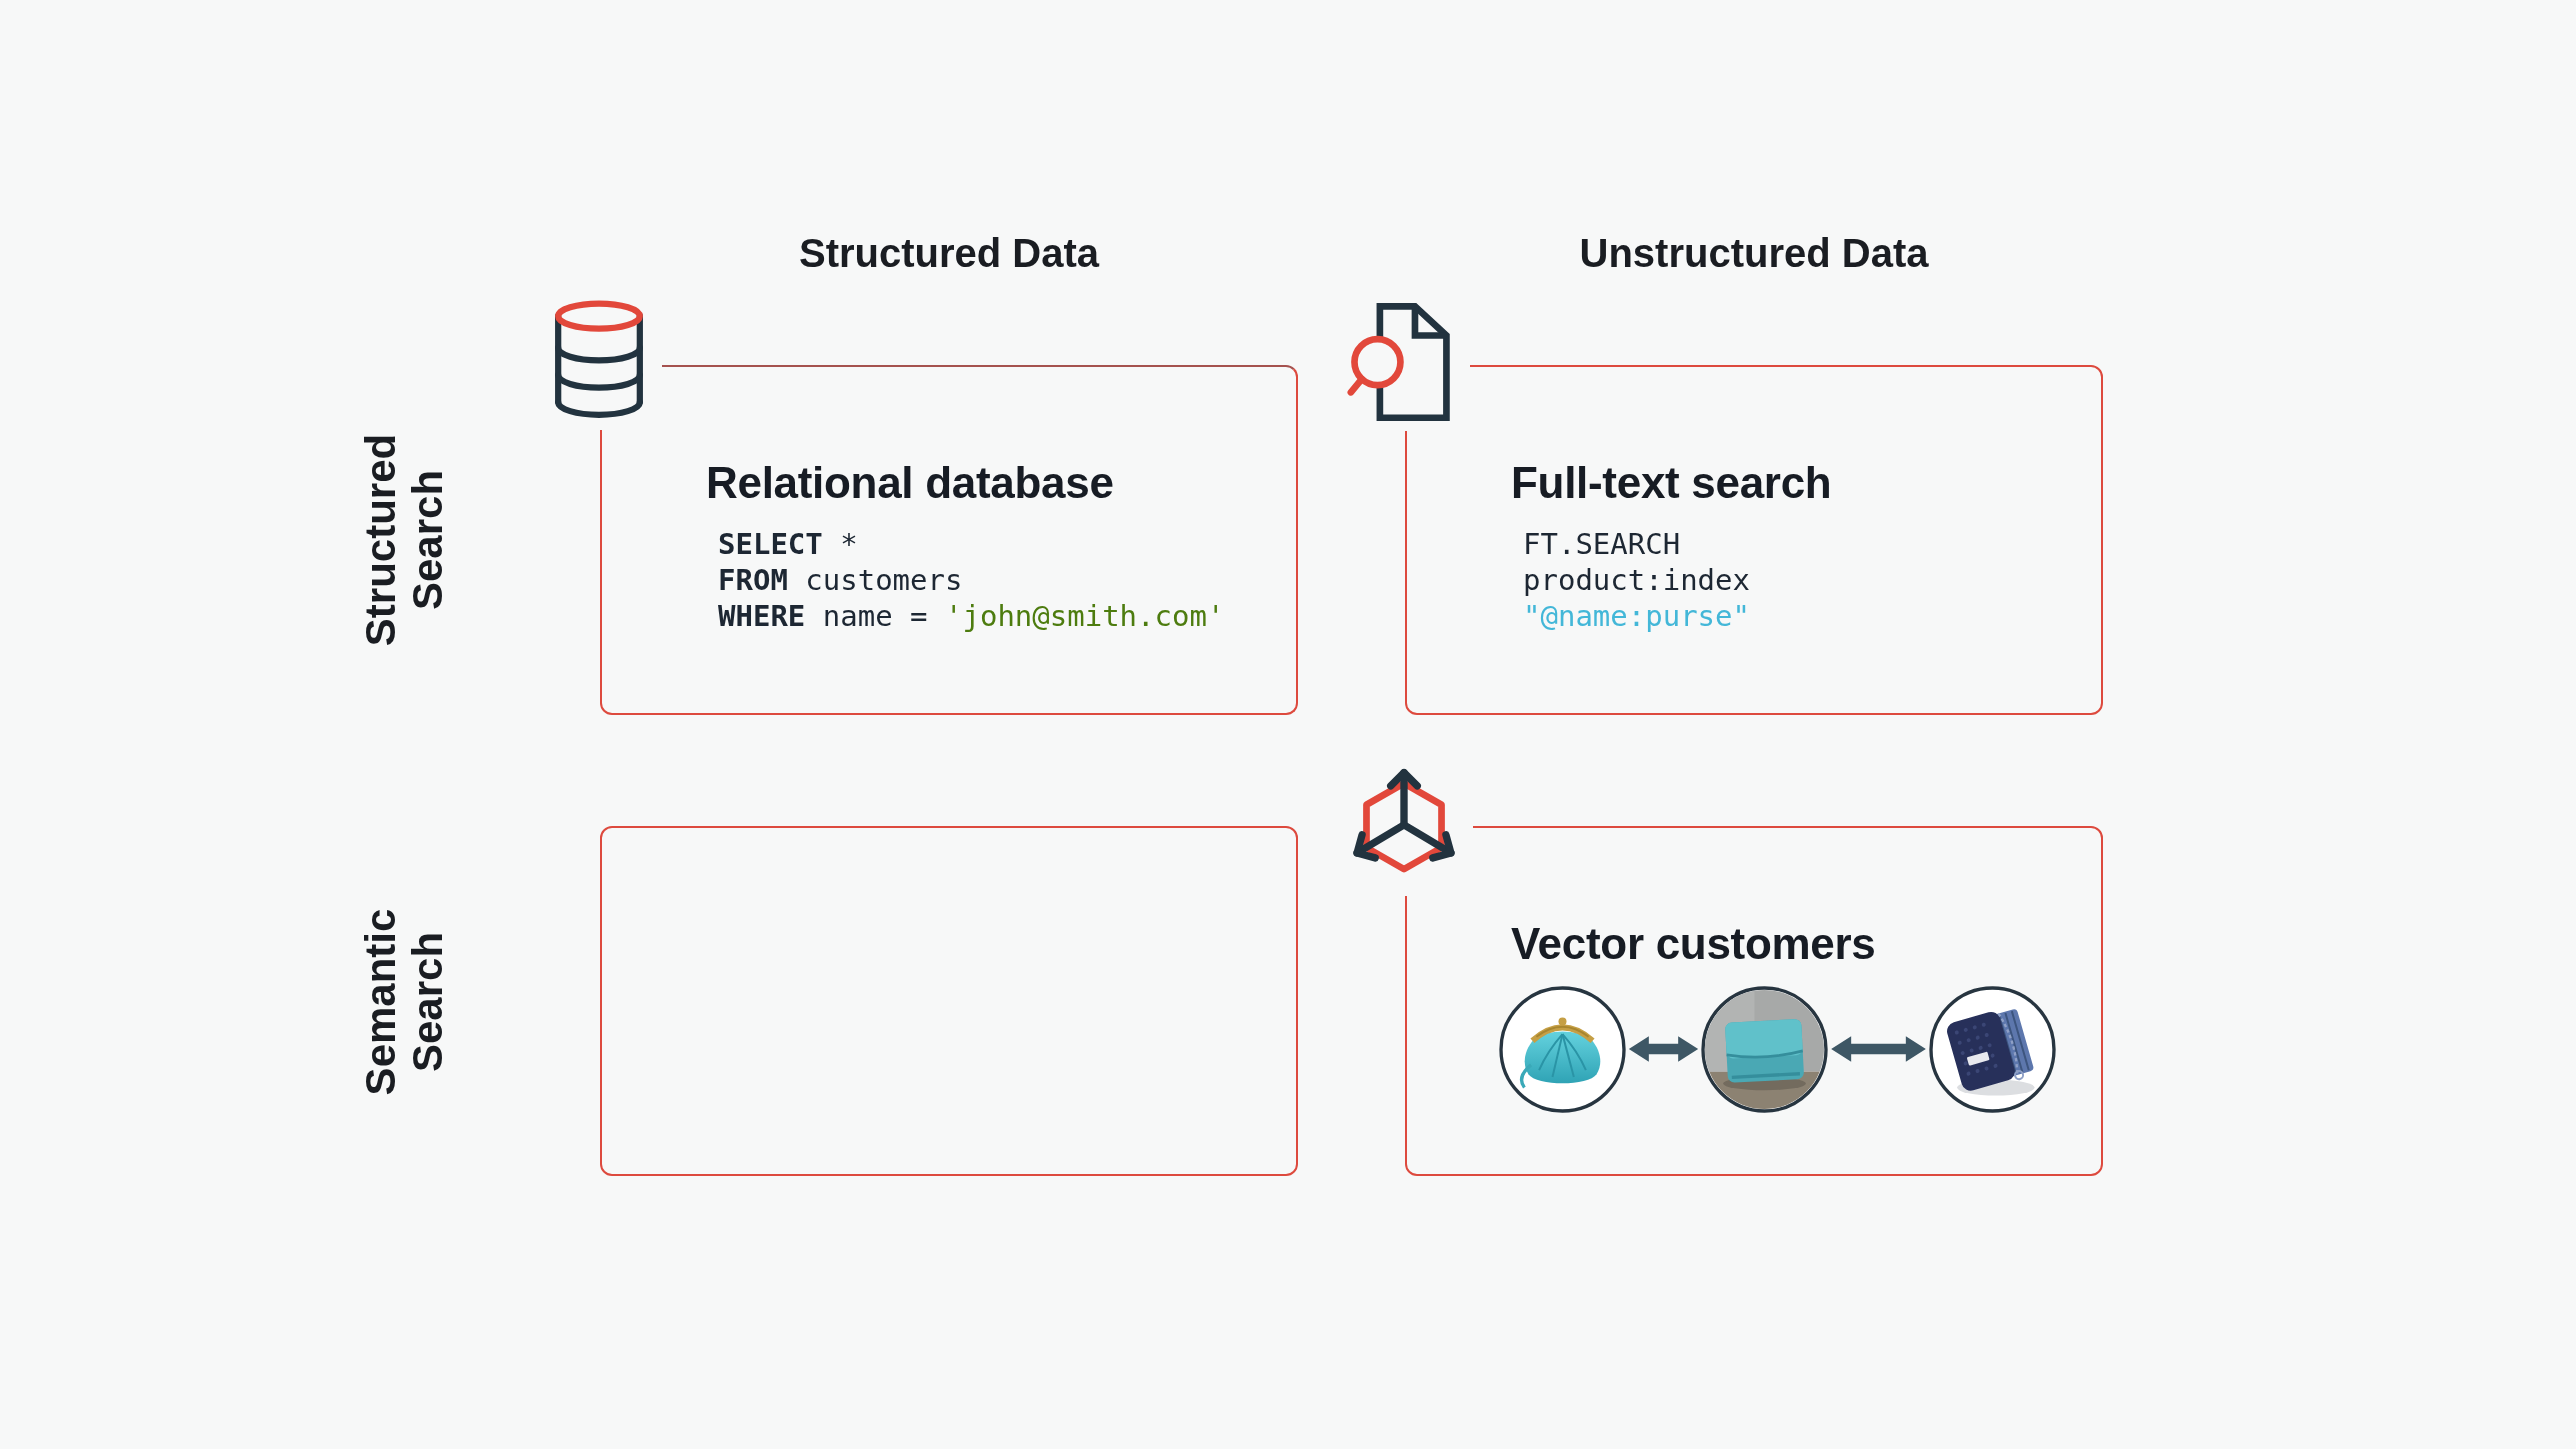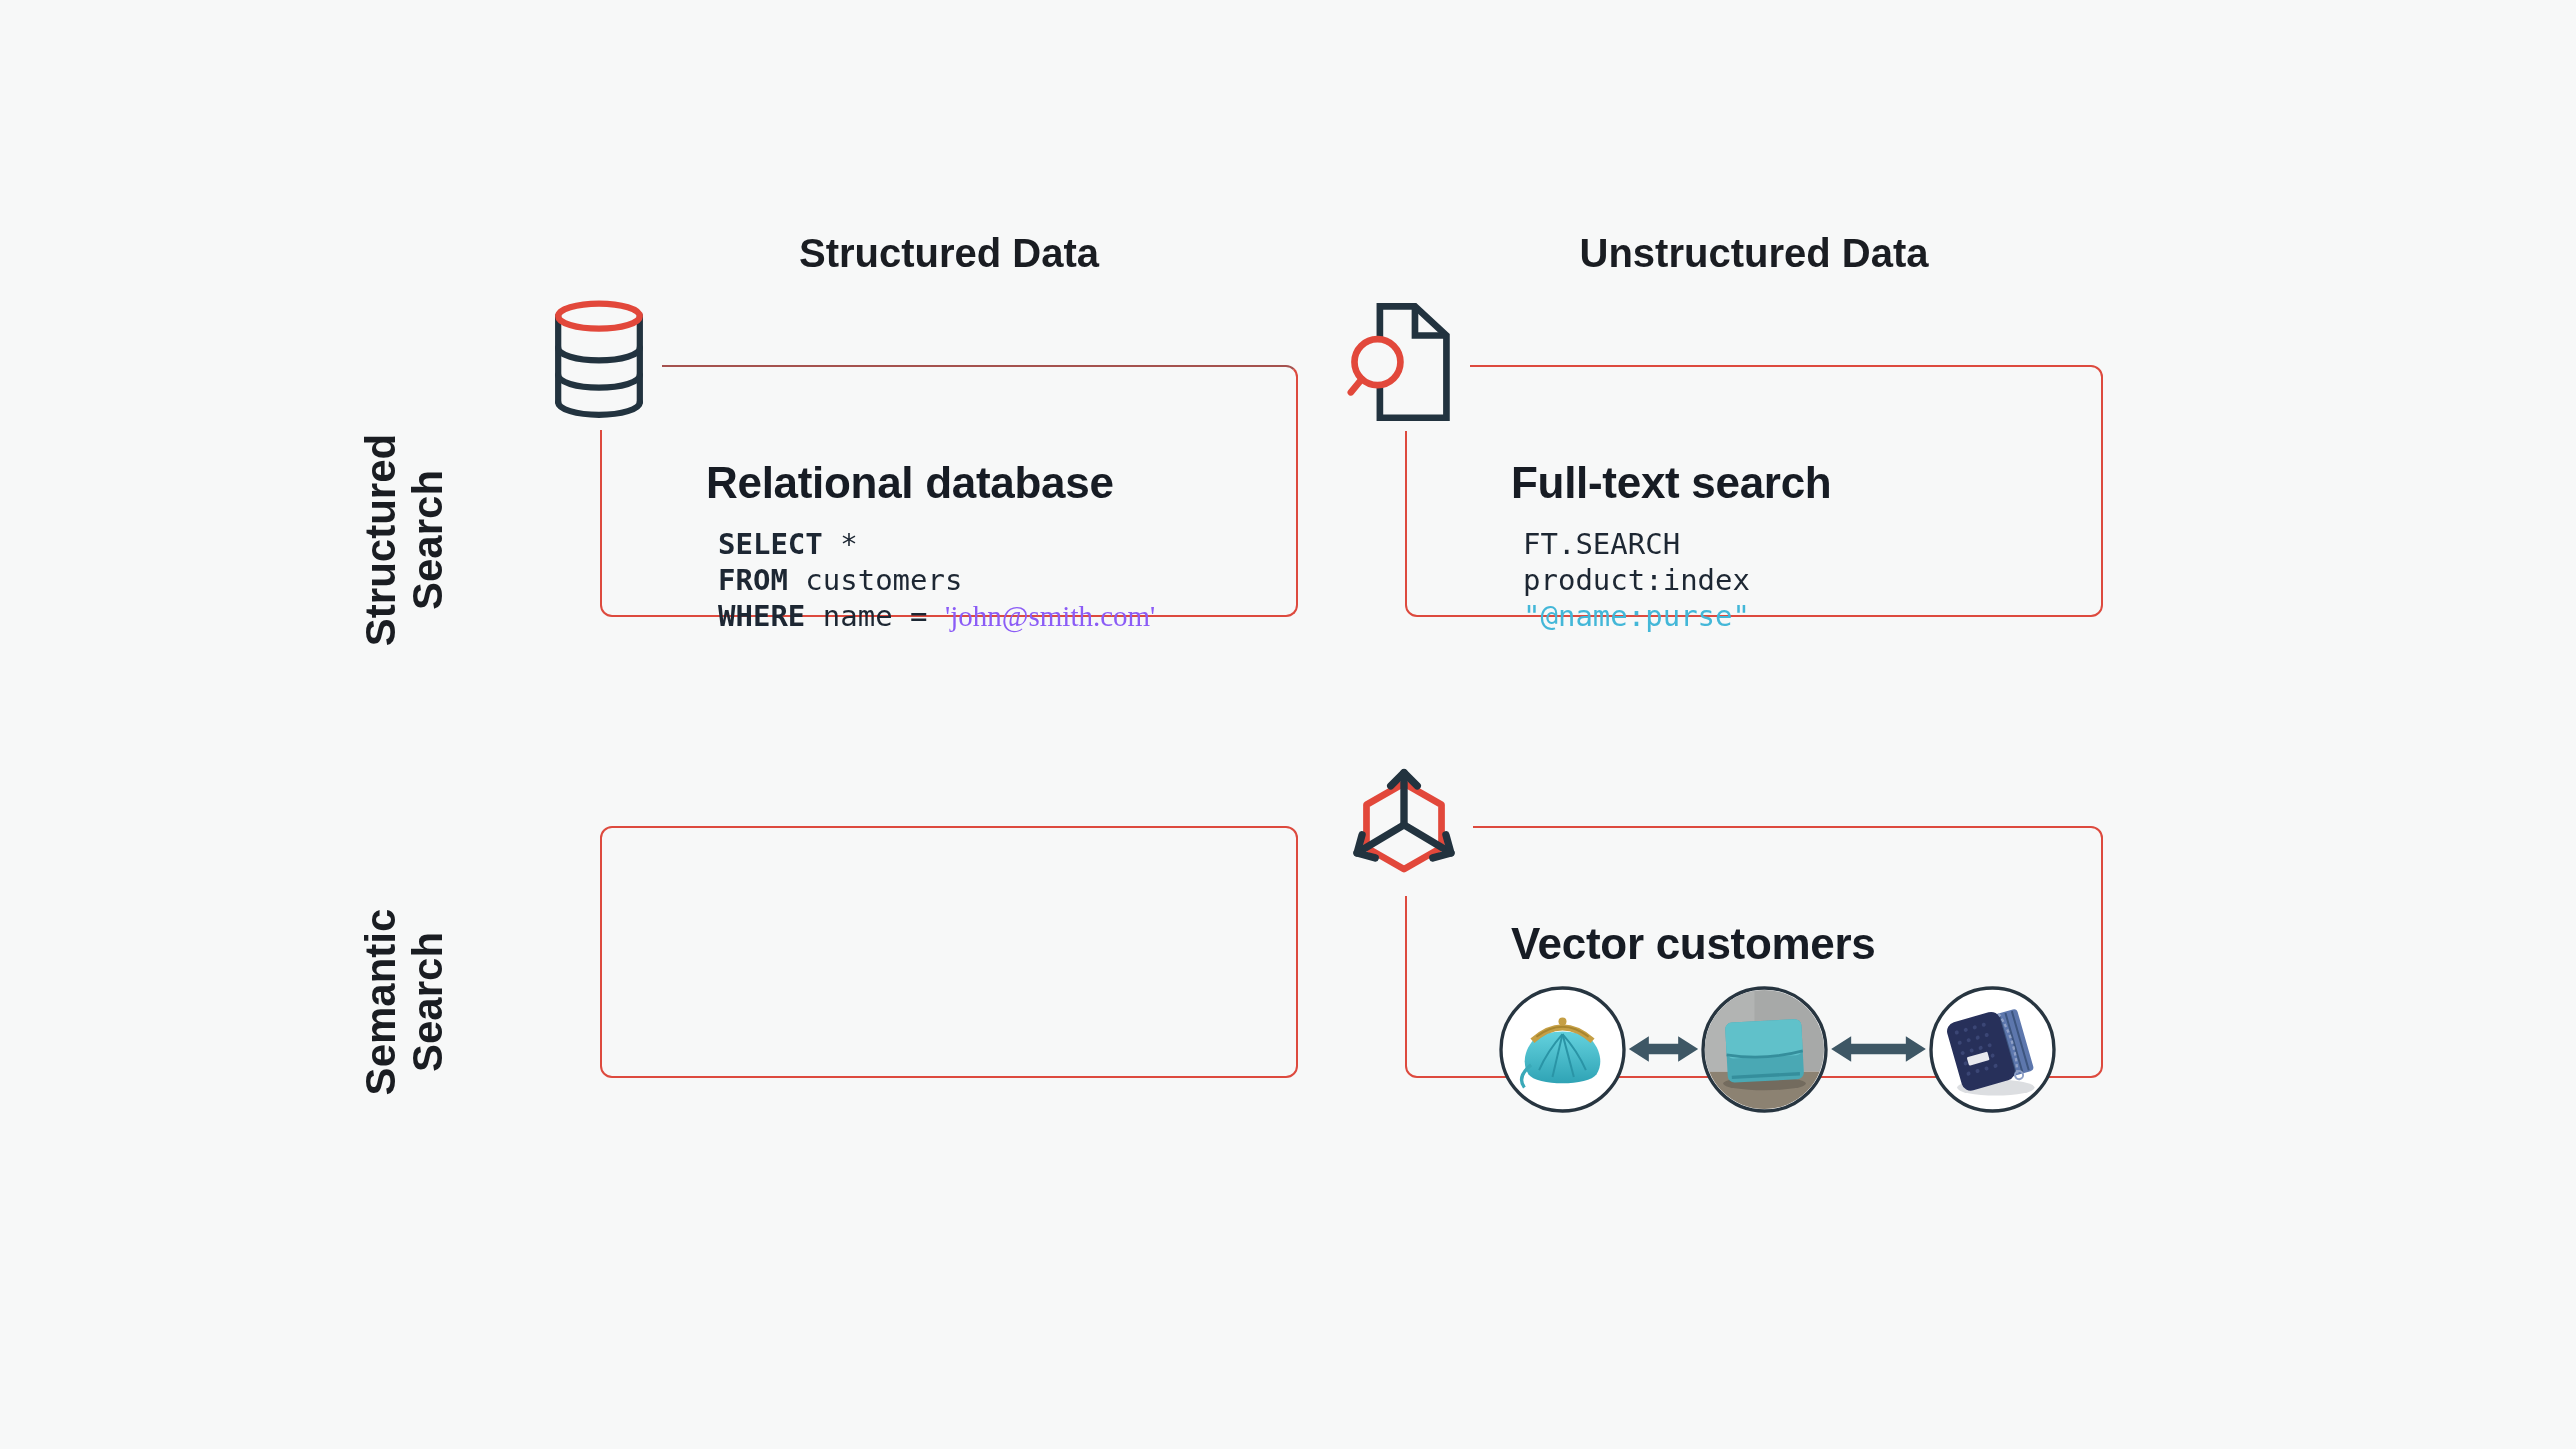--- a/index.html
+++ b/index.html
@@ -12,34 +12,34 @@
   #col1{left:600px;}
   #col2{left:1405px;}
 
   
   .row-label{position:absolute;left:404px;transform:translate(-50%,-50%) rotate(-90deg);
              text-align:center;font-size:42px;font-weight:600;color:#1a1d22;line-height:1.12;white-space:nowrap;}
   #row1{top:540px;}
   #row2{top:1002px;}
 
   
-  .qbox{position:absolute;width:698px;height:252px;border:2px solid #dd4a3e;border-radius:12px;box-sizing:border-box;}
+  .qbox{position:absolute;width:698px;height:350px;border:2px solid #dd4a3e;border-radius:12px;box-sizing:border-box;}
   #box-relational{left:600px;top:365px;border-top-color:#a5524f;}
   #box-fulltext{left:1405px;top:365px;}
   #box-empty{left:600px;top:826px;}
   #box-vector{left:1405px;top:826px;}
 
   .qcontent{position:absolute;left:104px;top:91px;right:20px;}
   .qtitle{font-size:44px;font-weight:600;color:#171c24;line-height:1.15;letter-spacing:-0.3px;}
 
   .code{margin-top:17.4px;font-family:"DejaVu Sans Mono","Liberation Mono",monospace;
         font-size:29px;line-height:36px;color:#1d2733;margin-left:12px;}
   .cl{white-space:pre;}
   .kw{font-weight:bold;}
-  .str{color:#8b5cf6;font-family:Liberation Serif, serif;}
+  .str{color:#4d7c0f;}
   .cyan{color:#43b7d8;}
 
   
   .corner-icon{position:absolute;background:#f7f8f8;display:flex;align-items:center;justify-content:center;}
   #icon-db{left:535px;top:292px;width:127px;height:138px;}
   #icon-doc{left:1343px;top:297px;width:127px;height:134px;}
   #icon-vec{left:1334px;top:758px;width:139px;height:138px;}
 
   
   .products{display:flex;align-items:center;margin-top:16px;margin-left:-12px;}

